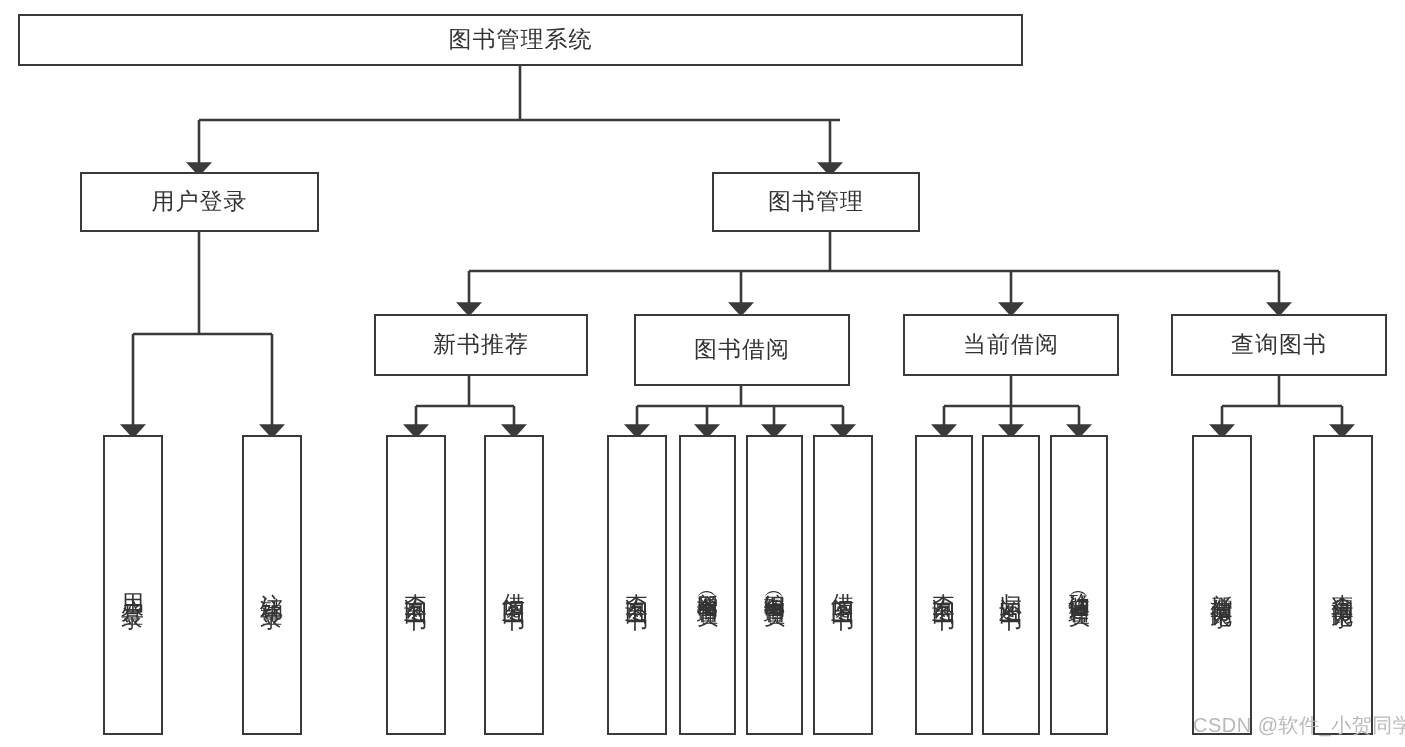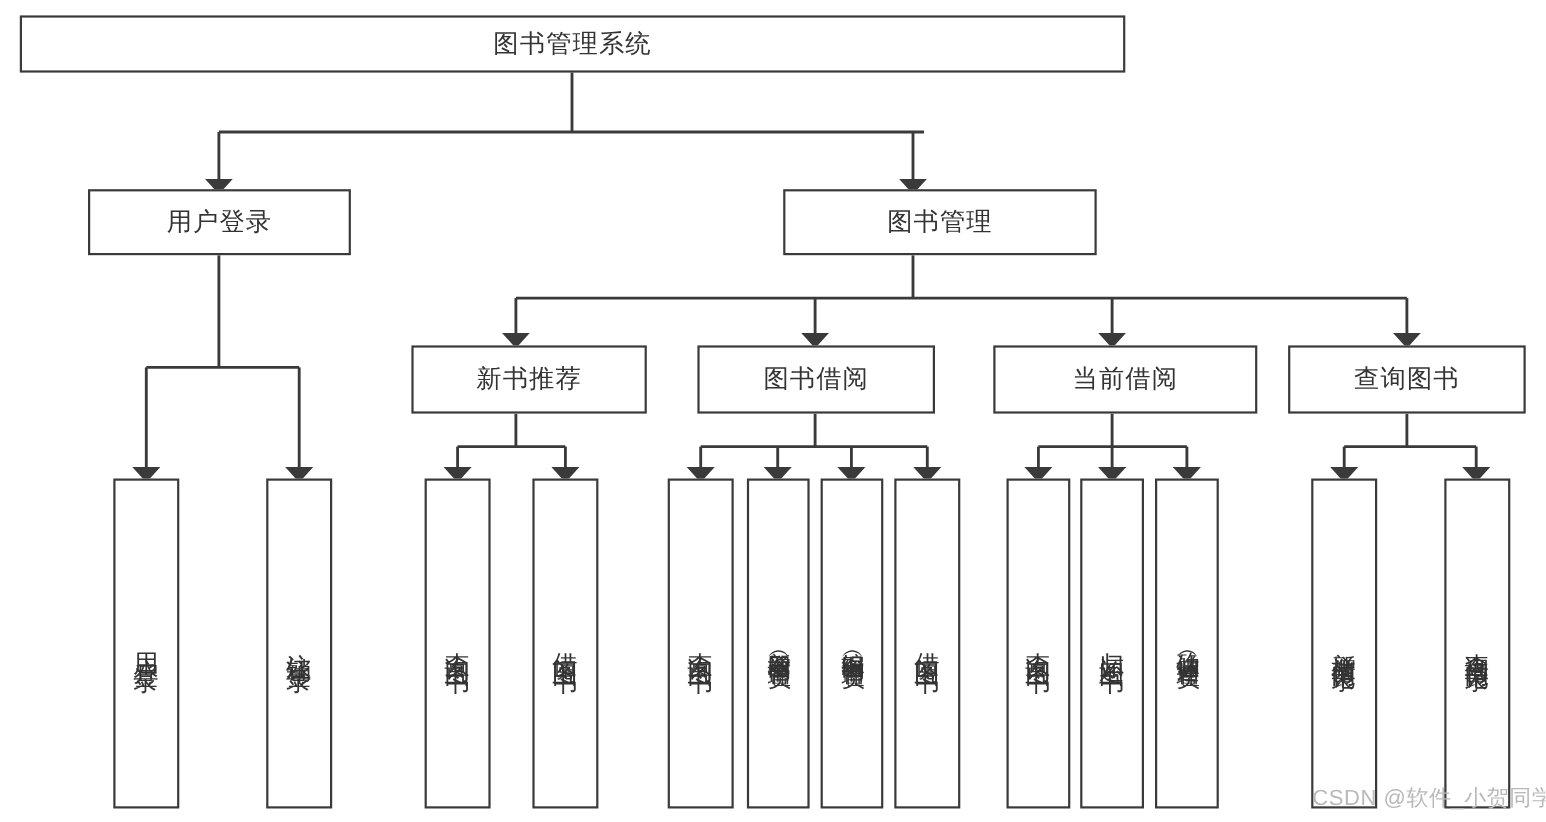--- a/index.html
+++ b/index.html
@@ -119,31 +119,31 @@
     </g>
   </svg>
 
   <div class="node-box horiz" style="left:18px; top:14px; width:1005px; height:52px;">
     <span class="node-label">图书管理系统</span>
   </div>
 
   <div class="node-box horiz" style="left:80px; top:172px; width:239px; height:60px;">
     <span class="node-label">用户登录</span>
   </div>
-  <div class="node-box horiz" style="left:712px; top:172px; width:285px; height:60px;">
+  <div class="node-box horiz" style="left:712px; top:172px; width:208px; height:60px;">
     <span class="node-label">图书管理</span>
   </div>
 
   <div class="node-box horiz" style="left:374px; top:314px; width:214px; height:62px;">
     <span class="node-label">新书推荐</span>
   </div>
-  <div class="node-box horiz" style="left:634px; top:314px; width:216px; height:62px;">
+  <div class="node-box horiz" style="left:634px; top:314px; width:216px; height:72px;">
     <span class="node-label">图书借阅</span>
   </div>
-  <div class="node-box horiz" style="left:903px; top:314px; width:240px; height:62px;">
+  <div class="node-box horiz" style="left:903px; top:314px; width:216px; height:62px;">
     <span class="node-label">当前借阅</span>
   </div>
   <div class="node-box horiz" style="left:1171px; top:314px; width:216px; height:62px;">
     <span class="node-label">查询图书</span>
   </div>
 
   <div class="node-box vert" style="left:103px; top:435px; width:60px; height:300px;">
     <span class="node-label">用户登录</span>
   </div>
   <div class="node-box vert" style="left:242px; top:435px; width:60px; height:300px;">

